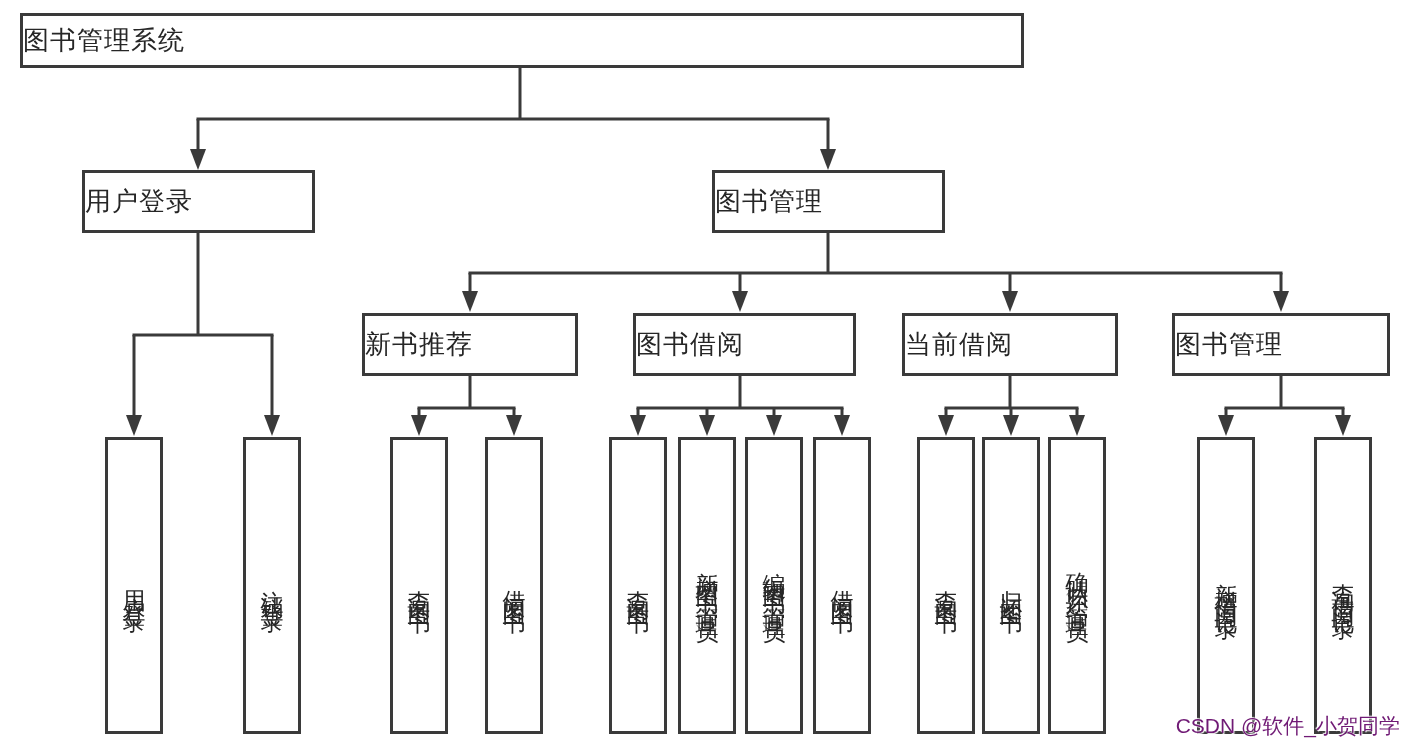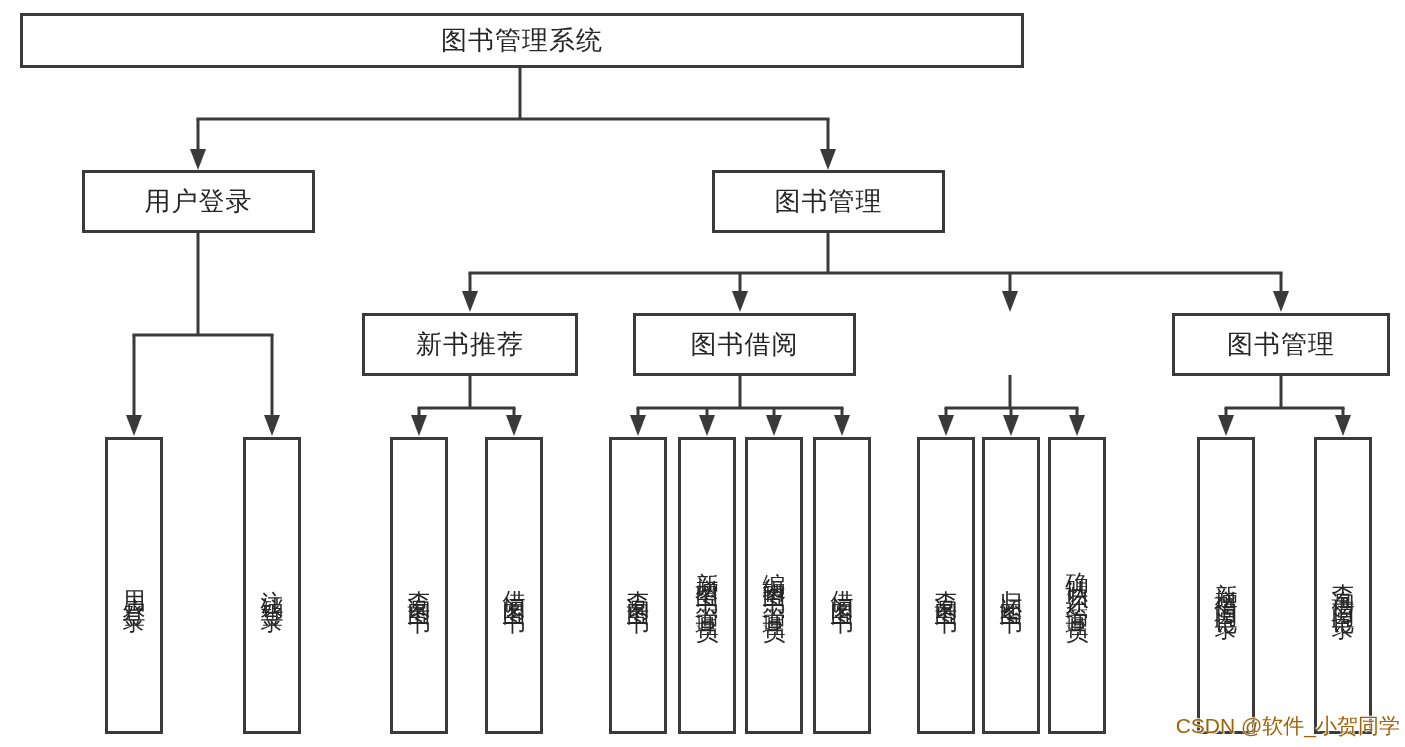--- a/index.html
+++ b/index.html
@@ -12,21 +12,21 @@
   }
   #connectors{
     position:absolute;left:0;top:0;z-index:0;
     pointer-events:none;
   }
   .node{
     position:absolute;
     box-sizing:border-box;
     border:3px solid #3a3a3a;
     background:#ffffff;
-    display:flex;align-items:center;justify-content:center;
+    display:flex;align-items:center;
     z-index:1;
   }
   .node .hlabel{
     font-size:26px;
     color:#262626;
     letter-spacing:1px;
     white-space:nowrap;
   }
   .leaf{
     position:absolute;
@@ -57,21 +57,21 @@
   
   .lf0{left:105px;} .lf1{left:243px;}
   .lf2{left:390px;} .lf3{left:485px;}
   .lf4{left:609px;} .lf5{left:678px;} .lf6{left:745px;} .lf7{left:813px;}
   .lf8{left:917px;} .lf9{left:982px;} .lf10{left:1048px;}
   .lf11{left:1197px;} .lf12{left:1314px;}
   #watermark{
     position:absolute;
     right:5px;bottom:7px;
     font-size:21px;
-    color:#a16207;
+    color:#701a75;
     z-index:2;
     text-shadow:1px 1px 1px #ffffff,-1px -1px 1px #ffffff;
     white-space:nowrap;
   }
 </style>
 </head>
 <body>
 
 <div id="stage">
 
@@ -140,20 +140,23 @@
   <div class="node n-l2b">
     <span class="hlabel">图书管理</span>
   </div>
 
   <div class="node n-l3a">
     <span class="hlabel">新书推荐</span>
   </div>
   <div class="node n-l3b">
     <span class="hlabel">图书借阅</span>
   </div>
+  <div class="node n-l3c">
+    <span class="hlabel">当前借阅</span>
+  </div>
   <div class="node n-l3d">
     <span class="hlabel">图书管理</span>
   </div>
 
   <div class="leaf lf0">
     <span class="vlabel">用户登录</span>
   </div>
   <div class="leaf lf1">
     <span class="vlabel">注销登录</span>
   </div>

